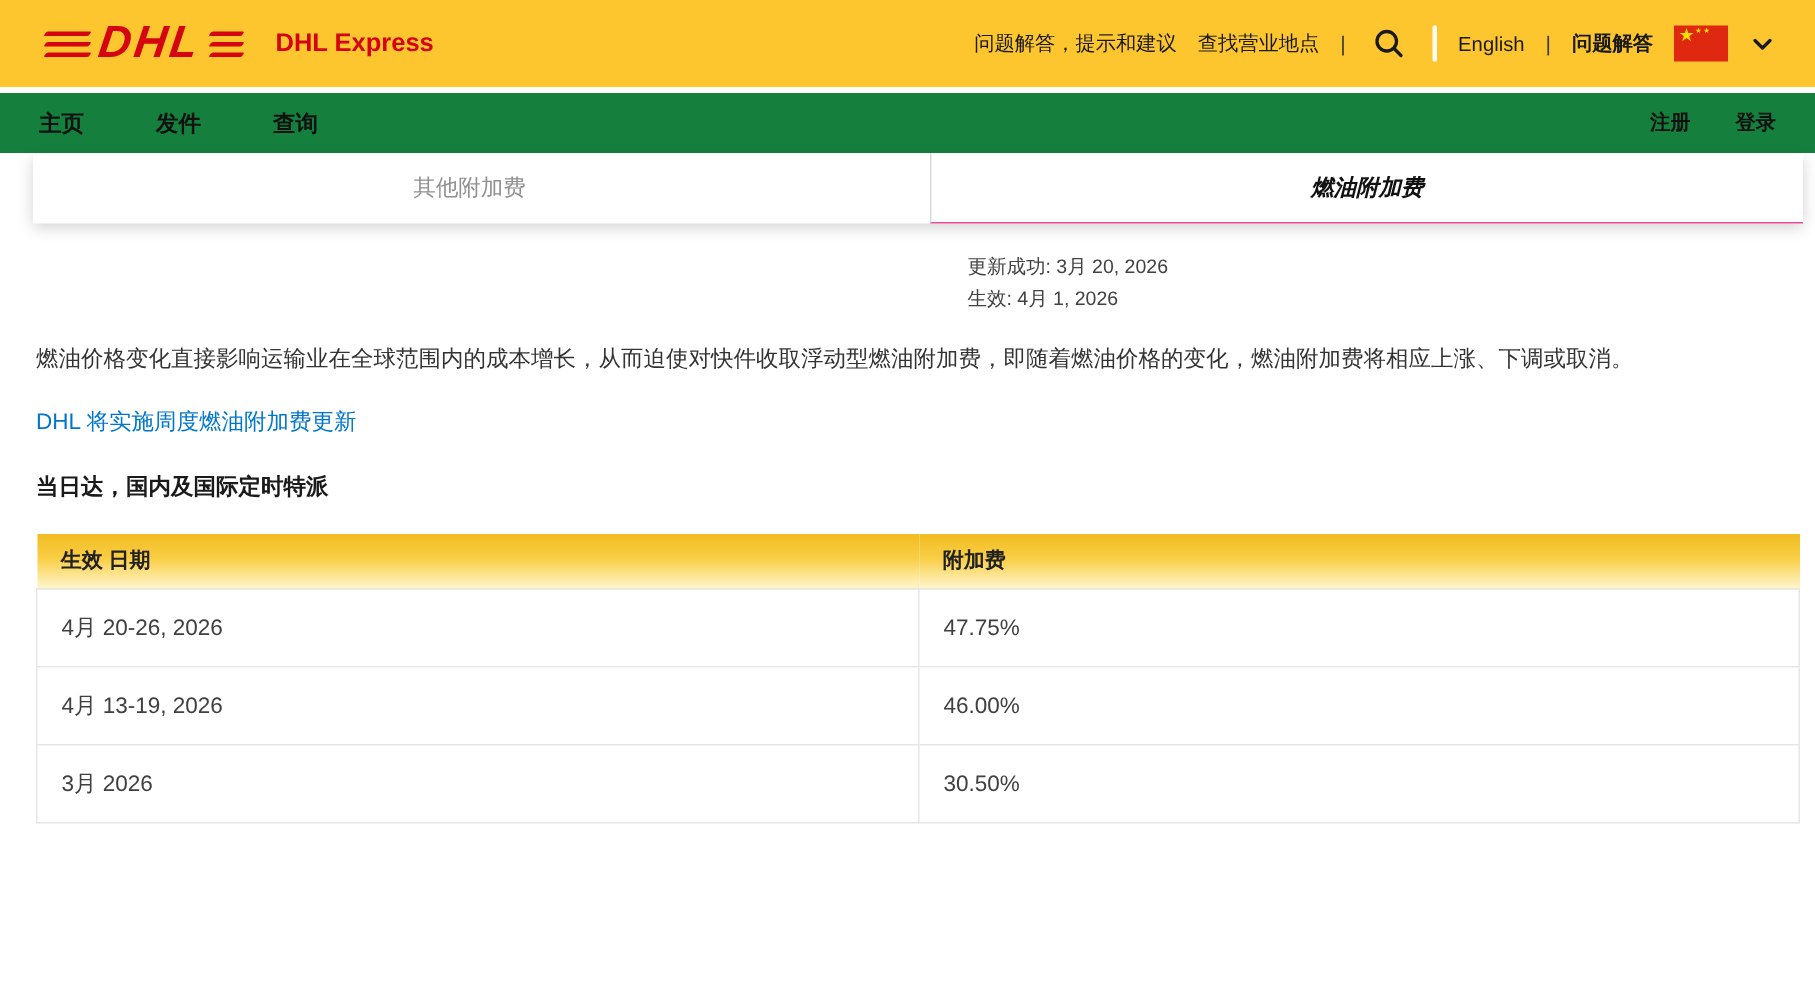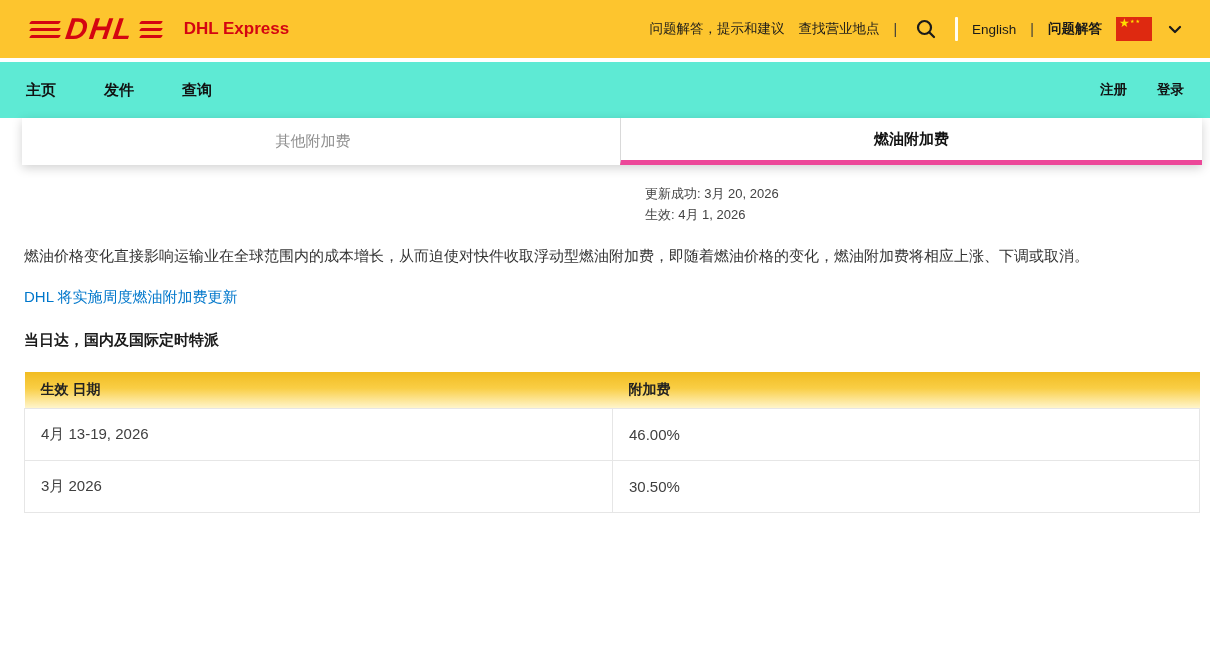--- a/index.html
+++ b/index.html
@@ -61,22 +61,22 @@
     display: inline-block;
     cursor: pointer;
   }
   .flag .big-star { position: absolute; left: 3px; top: 0px; color: #FFDE00; font-size: 12px; line-height: 12px; }
   .flag .small-stars { position: absolute; left: 14px; top: 1px; color: #FFDE00; font-size: 5px; letter-spacing: 1px; }
   .chevron { display: flex; align-items: center; cursor: pointer; margin-left: 2px; }
 
   
   .nav-gap { height: 4px; background: #ffffff; }
   .navbar {
-    height: 56px;
-    background: #5eead4;
+    height: 40px;
+    background: #15803d;
     display: flex;
     align-items: center;
     padding: 0 26px;
     font-size: 15px;
   }
   .nav-item { font-weight: bold; color: #111; margin-right: 48px; cursor: pointer; }
   .navbar-right { margin-left: auto; display: flex; gap: 30px; font-size: 13.5px; }
   .auth-link { font-weight: bold; color: #111; cursor: pointer; }
 
   
@@ -93,21 +93,21 @@
   .tab {
     width: 50%;
     display: flex;
     align-items: center;
     justify-content: center;
     font-size: 15px;
     cursor: pointer;
     position: relative;
   }
   .tab.inactive { color: #8f8f8f; }
-  .tab.active { color: #111; font-weight: bold; border-bottom: 5px solid #ec4899; }
+  .tab.active { color: #111; font-weight: bold; border-bottom: 1px solid #ec4899; font-style: italic; }
   .tab.active { border-left: 1px solid #d9d9d9; }
 
   
   .update-info {
     margin: 18px 0 0 645px;
     font-size: 13px;
     color: #424242;
     line-height: 21px;
   }
 
@@ -241,20 +241,24 @@
 
 <table class="surcharge-table">
   <thead>
     <tr>
       <th>生效 日期</th>
       <th>附加费</th>
     </tr>
   </thead>
   <tbody>
     <tr>
+      <td>4月 20-26, 2026</td>
+      <td>47.75%</td>
+    </tr>
+    <tr>
       <td>4月 13-19, 2026</td>
       <td>46.00%</td>
     </tr>
     <tr>
       <td>3月 2026</td>
       <td>30.50%</td>
     </tr>
   </tbody>
 </table>
 

